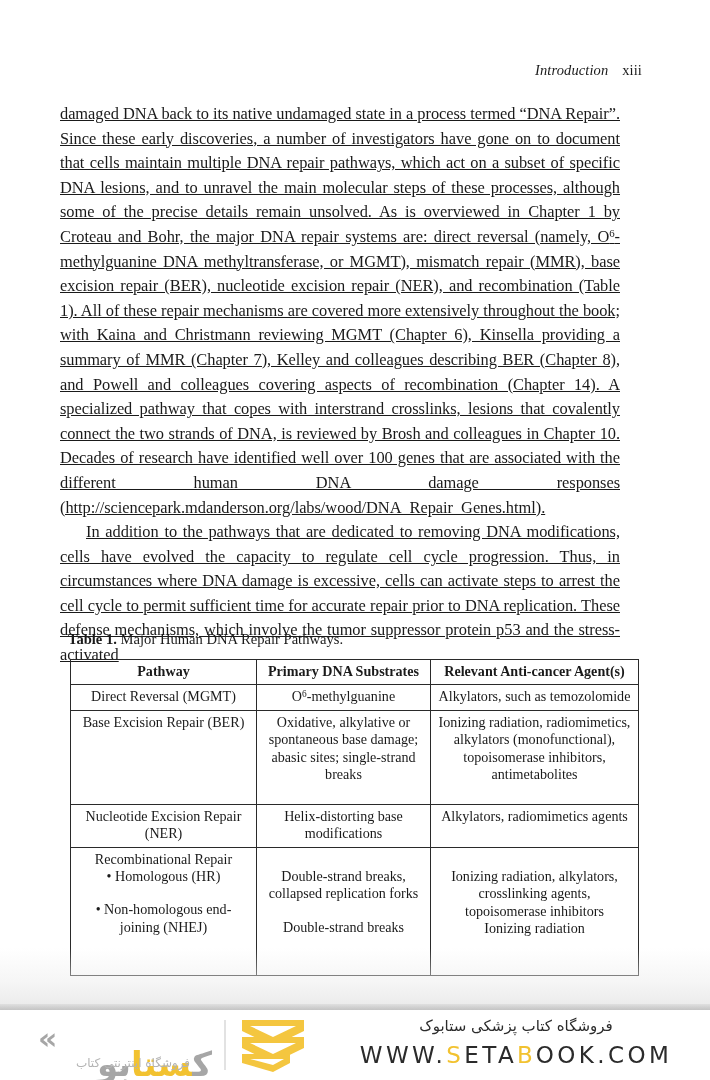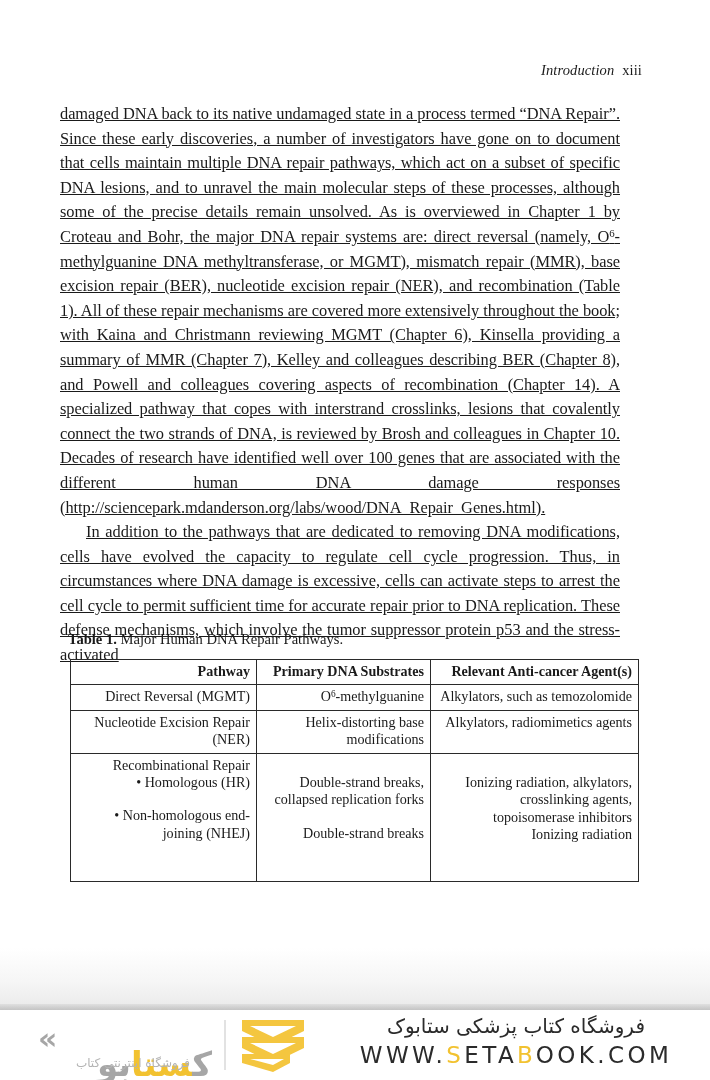--- a/index.html
+++ b/index.html
@@ -32,21 +32,21 @@
     right: 68px;
     top: 62px;
     font-size: 14.5px;
     letter-spacing: 0.1px;
     white-space: nowrap;
   }
   #running-head .rh-title {
     font-style: italic;
   }
   #running-head .rh-folio {
-    margin-left: 8px;
+    margin-left: 14px;
     font-style: normal;
   }
 
   
   #body-col {
     position: absolute;
     left: 60px;
     top: 102px;
     width: 560px;
     text-decoration: underline;
@@ -96,21 +96,21 @@
   }
   table.doc-table col.c1 { width: 186px; }
   table.doc-table col.c2 { width: 174px; }
   table.doc-table col.c3 { width: 208px; }
 
   table.doc-table th,
   table.doc-table td {
     border: 1.6px solid #2a2a2a;
     padding: 3px 6px 4px 6px;
     vertical-align: top;
-    text-align: right;
+    text-align: center;
     font-weight: normal;
   }
   table.doc-table th {
     font-weight: bold;
   }
   table.doc-table td sup {
     font-size: 0.66em;
     vertical-align: 0.42em;
     line-height: 0;
   }
@@ -222,21 +222,21 @@
   #site-text {
     position: absolute;
     right: 24px;
     top: 1014px;
     width: 340px;
     text-align: center;
   }
   #site-tagline-fa {
     direction: rtl;
     font-family: "DejaVu Sans", sans-serif;
-    font-size: 20px;
+    font-size: 15px;
     color: #2b2b2b;
     line-height: 24px;
     white-space: nowrap;
   }
   #site-url {
     margin-top: 4px;
     font-family: "DejaVu Sans", sans-serif;
     font-size: 23px;
     letter-spacing: 3.4px;
     color: #2b2b2b;
@@ -274,20 +274,25 @@
           <th>Pathway</th>
           <th>Primary DNA Substrates</th>
           <th>Relevant Anti-cancer Agent(s)</th>
         </tr>
       </thead>
       <tbody>
         <tr>
           <td>Direct Reversal (MGMT)</td>
           <td><span>O</span><sup>6</sup><span>-methylguanine</span></td>
           <td>Alkylators, such as temozolomide</td>
+        </tr>
+        <tr>
+          <td class="tall-ber">Base Excision Repair (BER)</td>
+          <td class="tall-ber">Oxidative, alkylative or spontaneous base damage; abasic sites; single-strand breaks</td>
+          <td class="tall-ber">Ionizing radiation, radiomimetics, alkylators (monofunctional), topoisomerase inhibitors, antimetabolites</td>
         </tr>
         <tr>
           <td>Nucleotide Excision Repair (NER)</td>
           <td>Helix-distorting base modifications</td>
           <td>Alkylators, radiomimetics agents</td>
         </tr>
         <tr>
           <td class="tall-recomb">
             <span class="recomb-head">Recombinational Repair</span>
             <span class="bullet-line">• Homologous (HR)</span>

